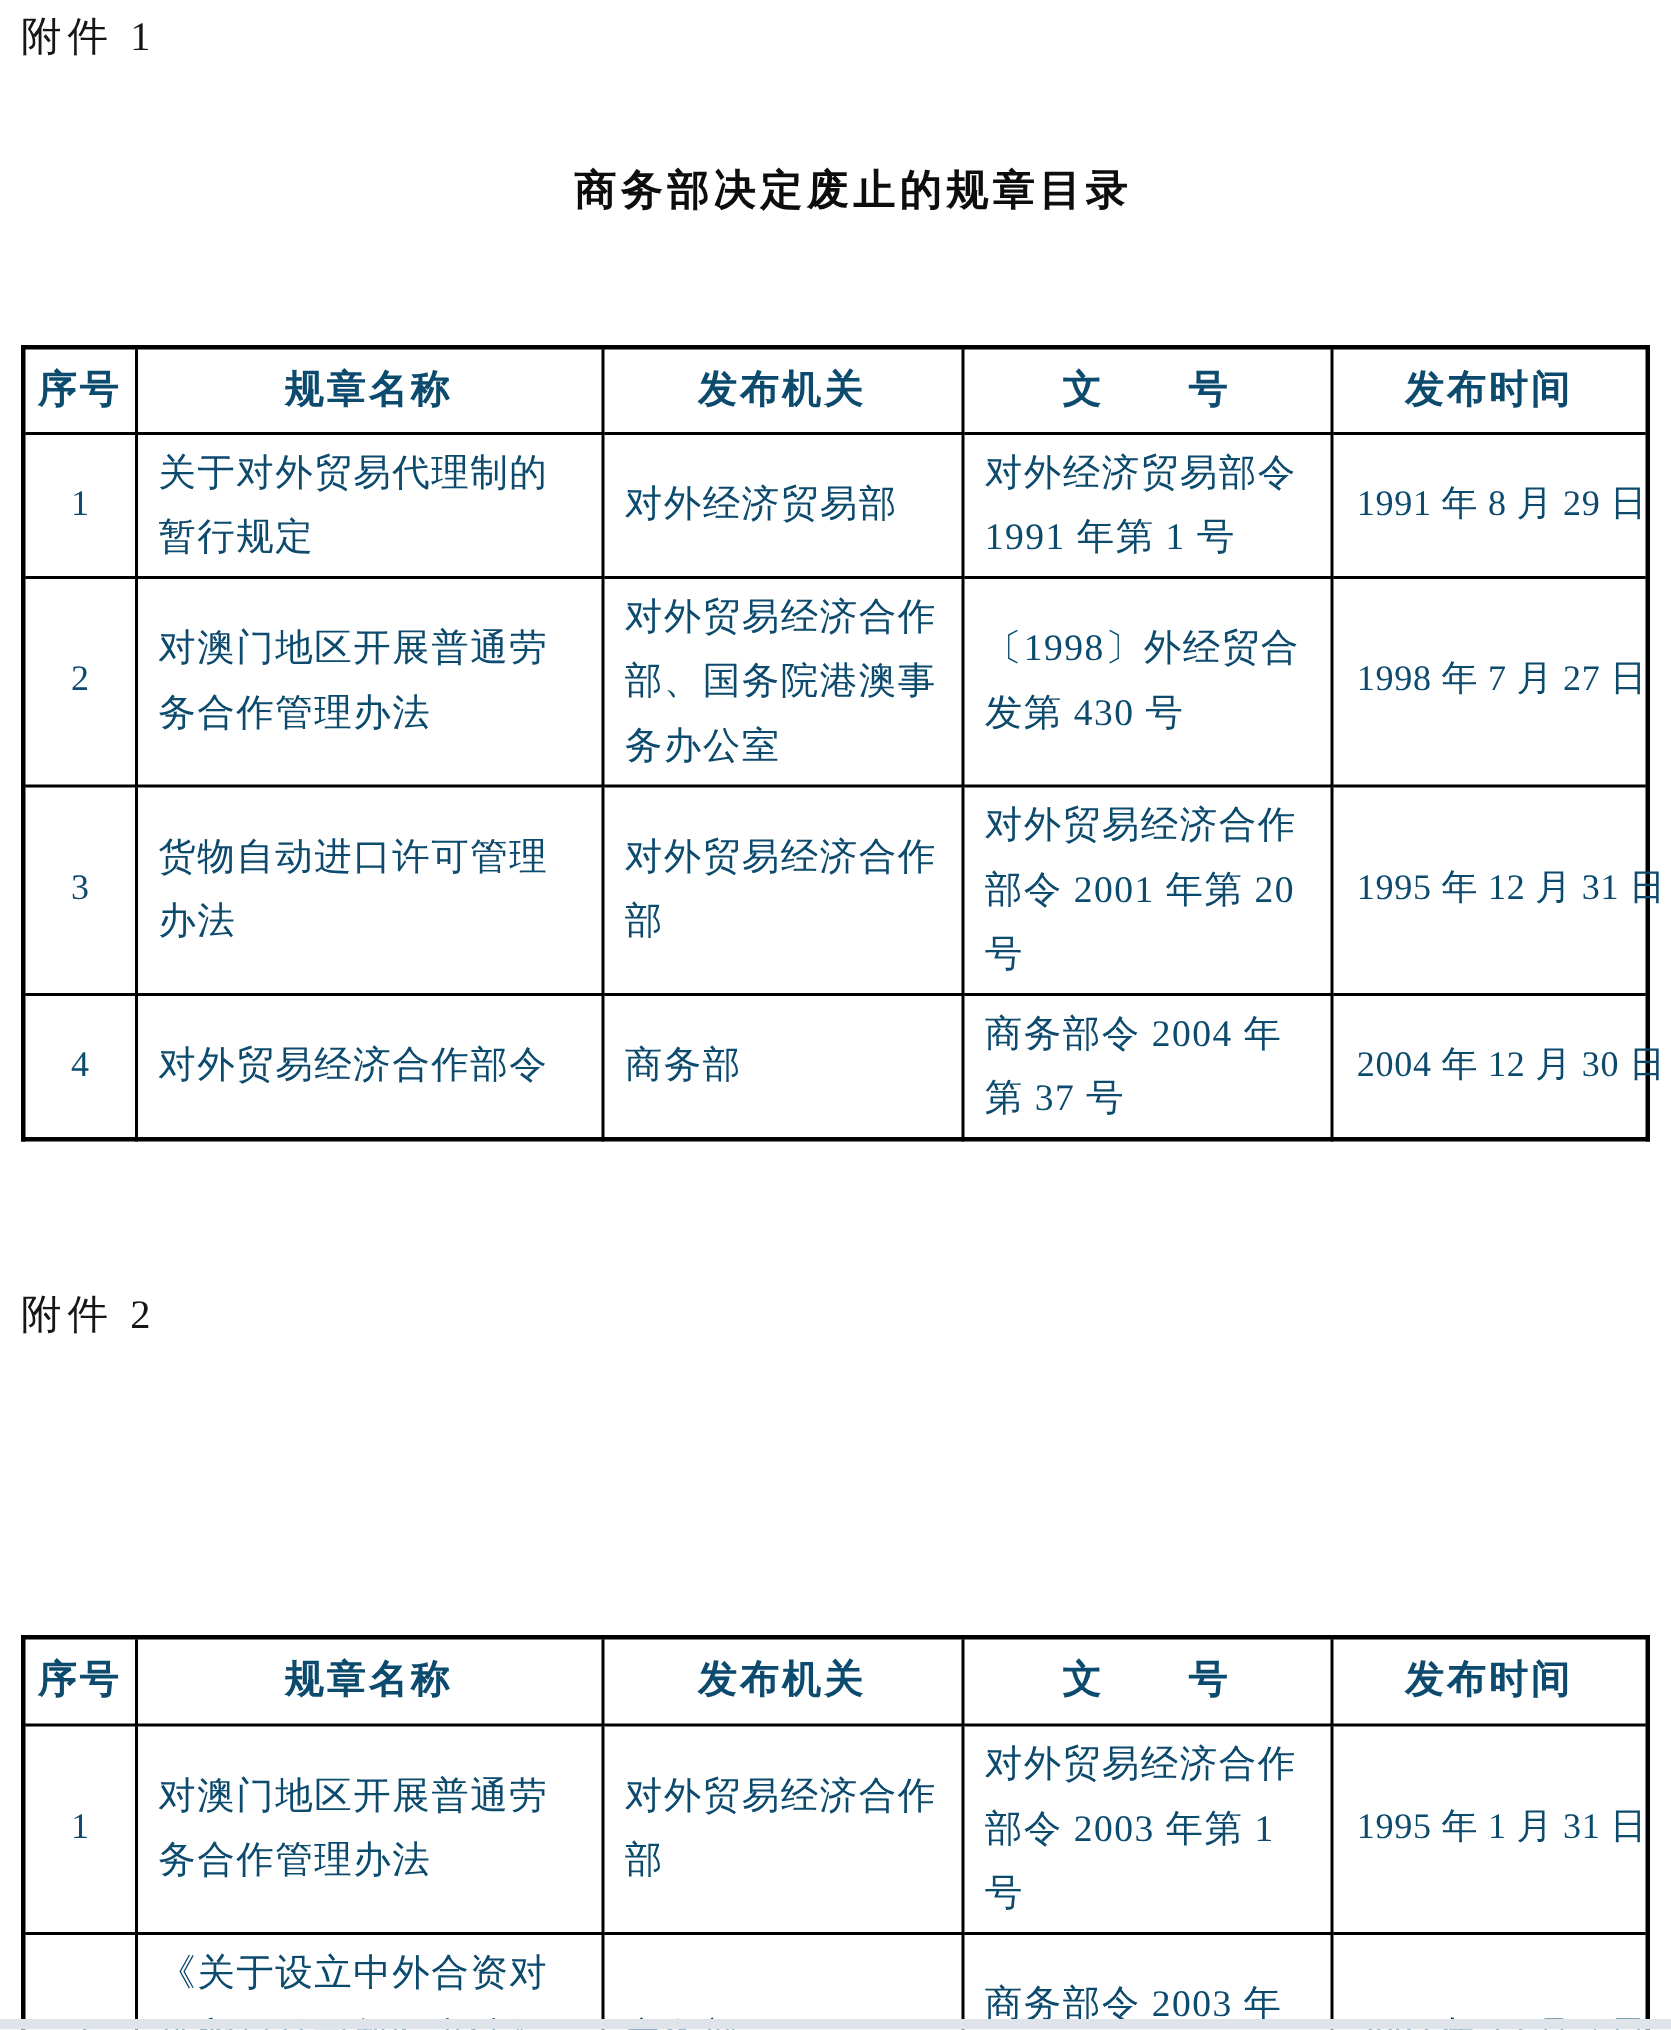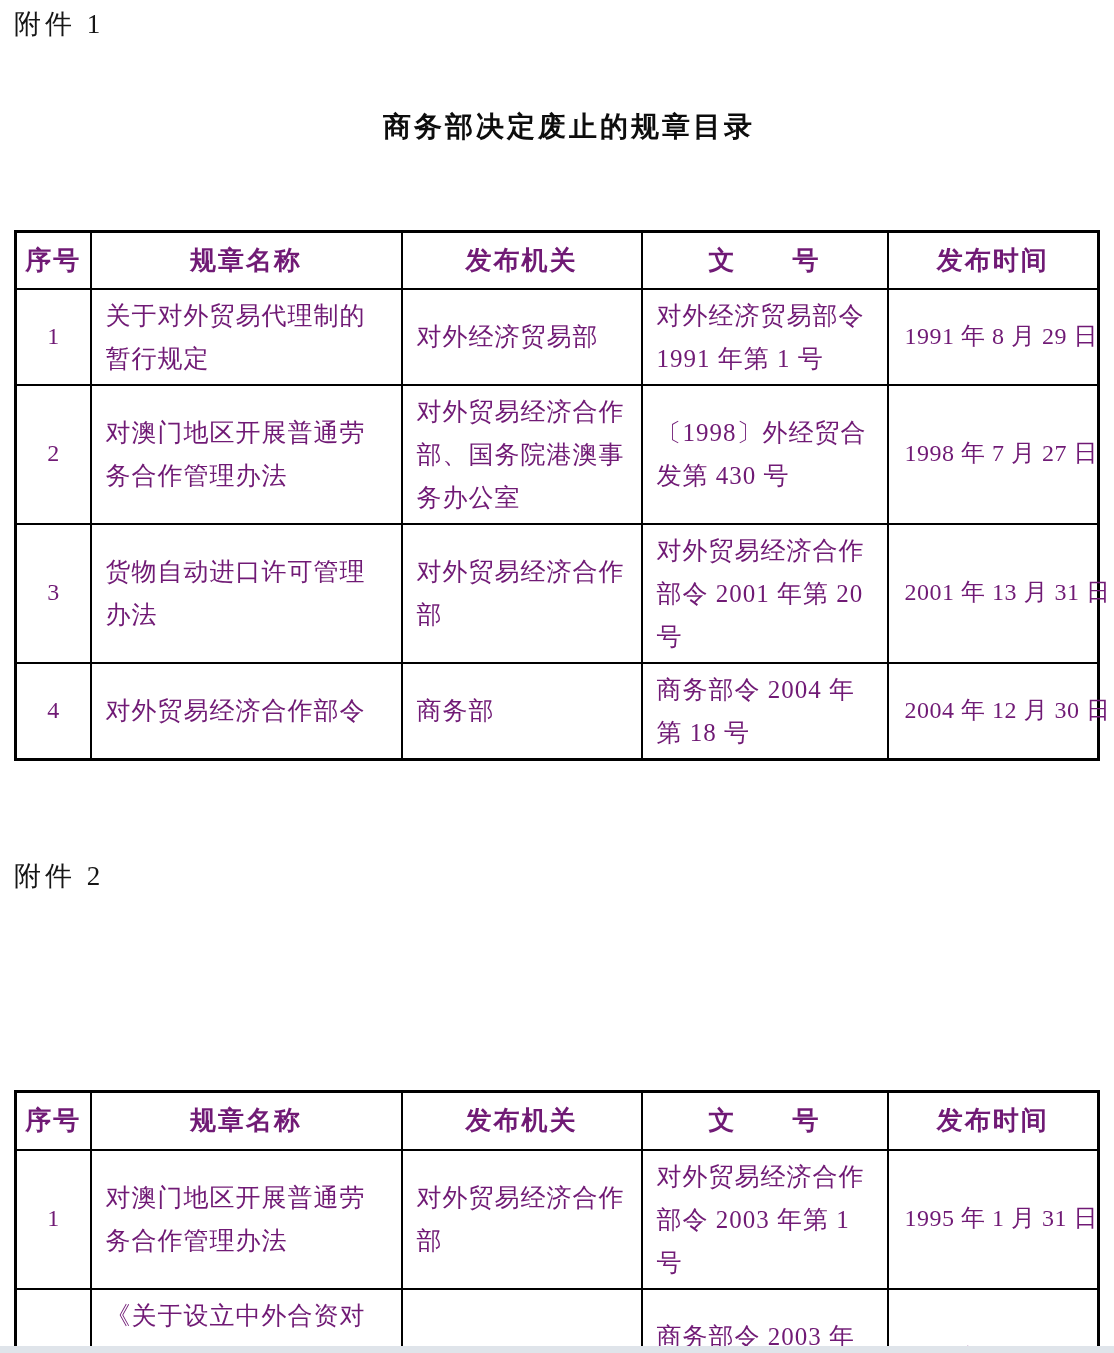--- a/index.html
+++ b/index.html
@@ -48,21 +48,21 @@
     border: 3px solid #000;
   }
   table.tbl1 { top: 230px; }
   table.tbl2 { top: 1090px; }
 
   .reg-table th, .reg-table td {
     border: 2px solid #000;
     vertical-align: middle;
     font-size: 25px;
     line-height: 1.72;
-    color: #701a75;
+    color: #0c4a6e;
   }
   .reg-table th {
     font-family: "DejaVu Sans", "Liberation Sans", sans-serif;
     font-weight: 700;
     font-size: 26px;
     text-align: center;
     letter-spacing: 2px;
   }
   .reg-table td.c-seq { text-align: center; font-size: 24px; }
   .reg-table td.c-name,
@@ -130,27 +130,27 @@
         <td class="c-name">对澳门地区开展普通劳务合作管理办法</td>
         <td class="c-issuer">对外贸易经济合作部、国务院港澳事务办公室</td>
         <td class="c-docno">〔1998〕外经贸合发第 430 号</td>
         <td class="c-date">1998 年 7 月 27 日</td>
       </tr>
       <tr>
         <td class="c-seq">3</td>
         <td class="c-name">货物自动进口许可管理办法</td>
         <td class="c-issuer">对外贸易经济合作部</td>
         <td class="c-docno">对外贸易经济合作部令 2001 年第 20 号</td>
-        <td class="c-date">2001 年 13 月 31 日</td>
+        <td class="c-date">1995 年 12 月 31 日</td>
       </tr>
       <tr>
         <td class="c-seq">4</td>
         <td class="c-name">对外贸易经济合作部令</td>
         <td class="c-issuer">商务部</td>
-        <td class="c-docno">商务部令 2004 年第 18 号</td>
+        <td class="c-docno">商务部令 2004 年第 37 号</td>
         <td class="c-date">2004 年 12 月 30 日</td>
       </tr>
     </tbody>
   </table>
 
   <div class="attachment-label a2">附件 2</div>
 
 
   <table class="reg-table tbl2">
     <colgroup>

